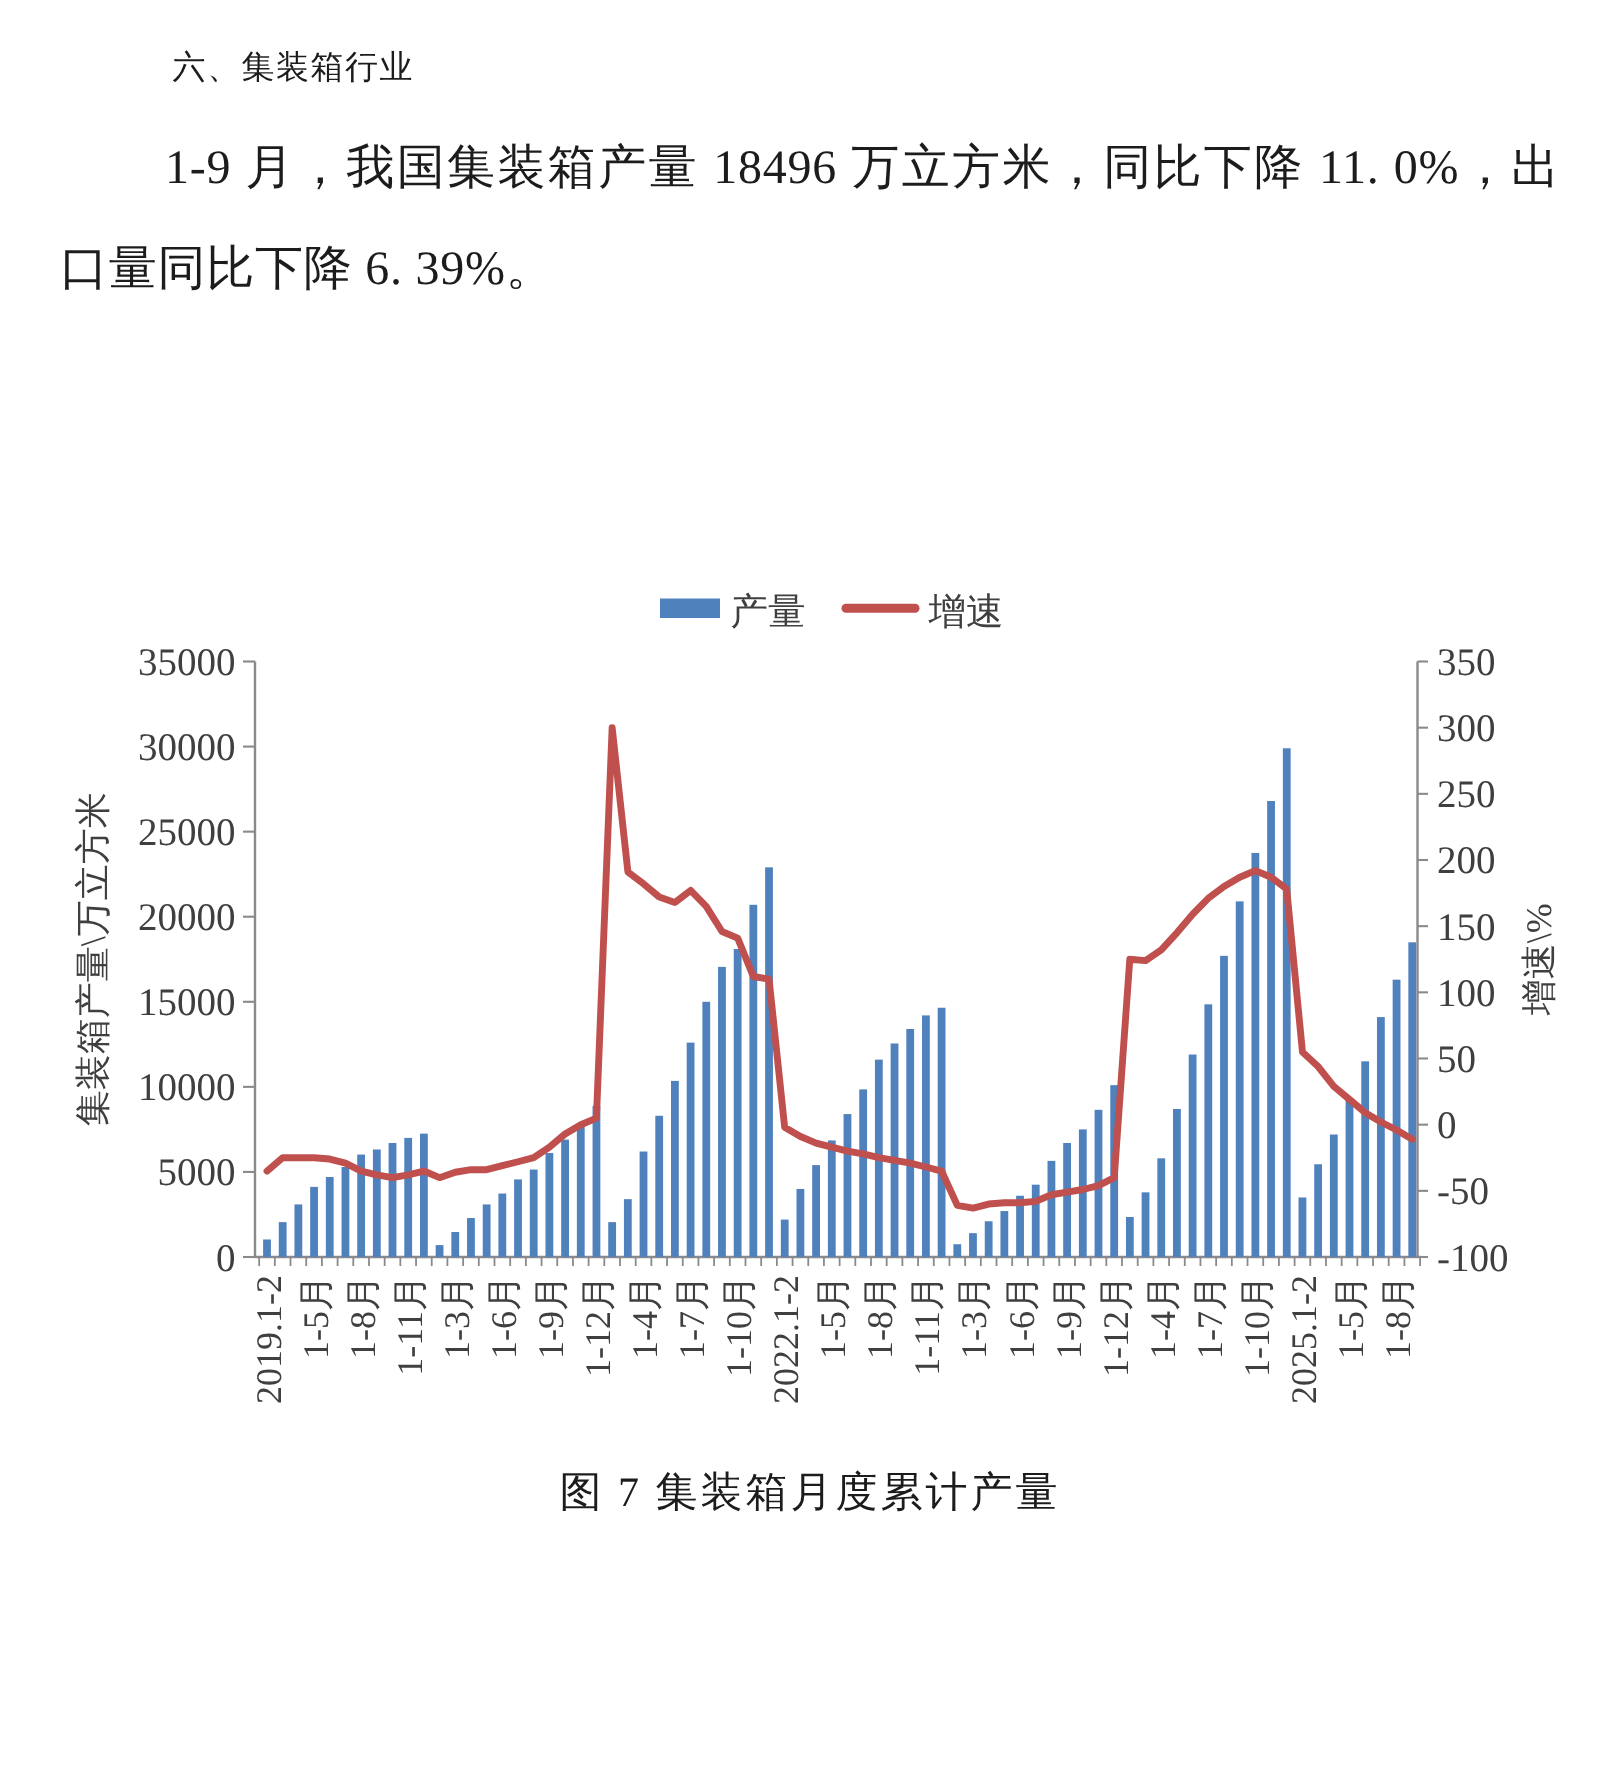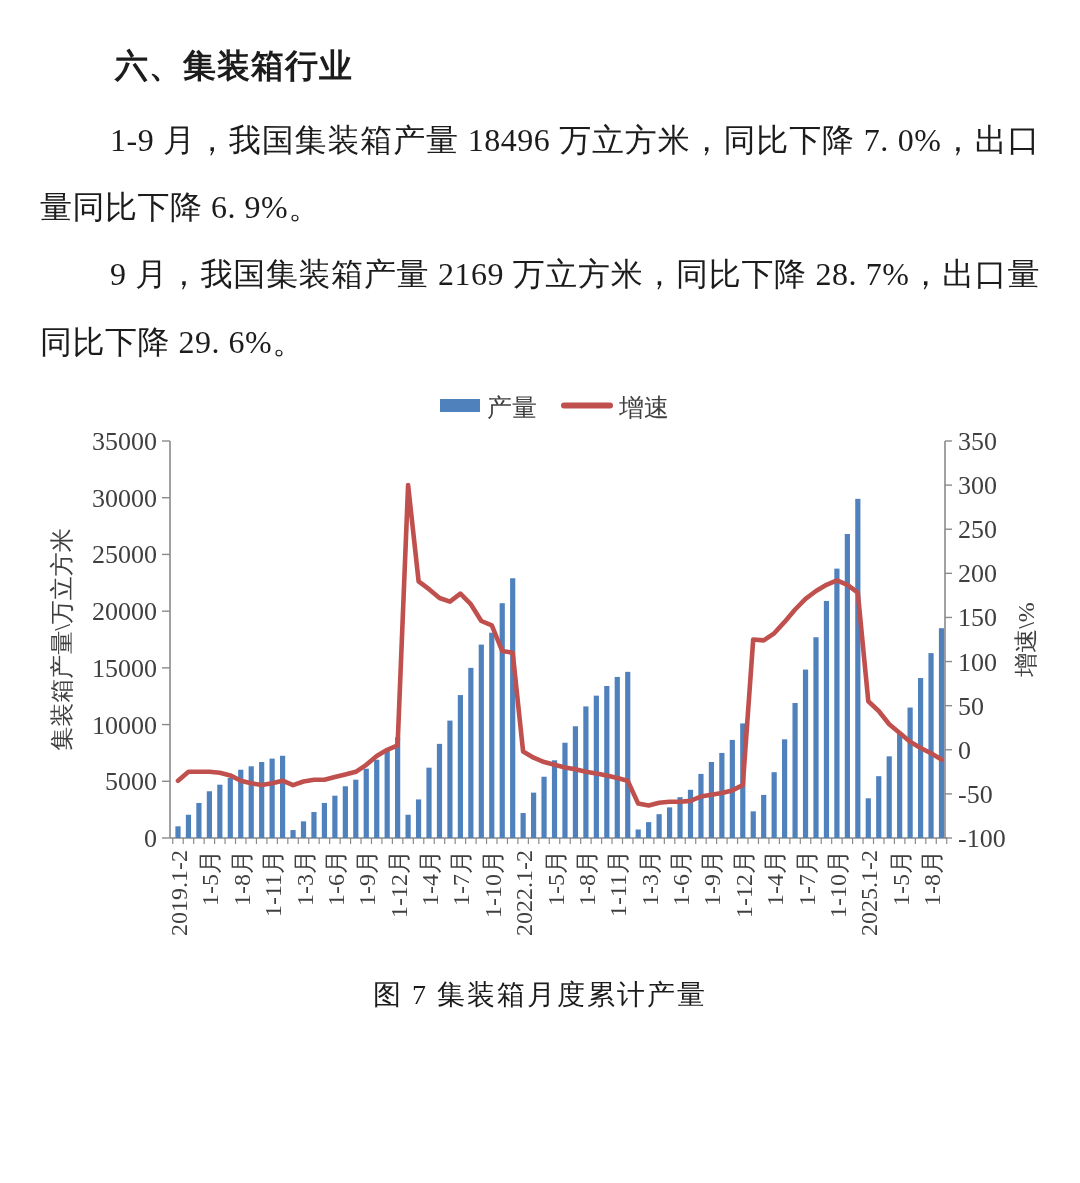--- a/index.html
+++ b/index.html
@@ -6,23 +6,23 @@
   .page{
     position:relative;
     width:1080px;height:1183px;
     background:#ffffff;
     font-family:"Liberation Serif","DejaVu Serif",serif;
     color:#1c1c1c;
     overflow:hidden;
   }
   .content{padding:0 40px;}
   h1.doc-heading{
-    margin:44px 0 18px 75px;
-    font-size:33px;
-    font-weight:700;
+    margin:30px 0 18px 75px;
+    font-size:22px;
+    font-weight:400;
     letter-spacing:1px;
   }
   p.doc-para{
     margin:0;
     font-size:32px;
     line-height:2.1;
     text-align:justify;
     text-indent:70px;
     letter-spacing:0.5px;
   }
@@ -34,22 +34,21 @@
     position:absolute;left:0;top:976px;width:100%;
     text-align:center;font-size:28px;color:#1c1c1c;letter-spacing:2px;font-family:Liberation Serif, serif;
   }
 </style>
 </head>
 <body>
 
 <div class="page">
   <div class="content">
     <h1 class="doc-heading">六、集装箱行业</h1>
-    <p class="doc-para">1-9 月，我国集装箱产量 18496 万立方米，同比下降 7. 0%，出口量同比下降 6. 9%。</p>
-    <p class="doc-para">9 月，我国集装箱产量 2169 万立方米，同比下降 28. 7%，出口量同比下降 29. 6%。</p>
+    <p class="doc-para">1-9 月，我国集装箱产量 18496 万立方米，同比下降 11. 0%，出口量同比下降 6. 39%。</p>
   </div>
 
   <div class="chart-figure">
     <svg id="chart" width="1080" height="600" viewBox="0 0 1080 600">
         <rect x="440" y="21" width="40" height="13" fill="#4f81bd"></rect>
         <text x="487" y="38" font-size="25" fill="#3f3f3f">产量</text>
         <line x1="564" y1="27.5" x2="610" y2="27.5" stroke="#c0504d" stroke-width="6" stroke-linecap="round"></line>
         <text x="619" y="38" font-size="25" fill="#3f3f3f">增速</text>
         <line x1="170" y1="63" x2="170" y2="460" stroke="#8a8a8a" stroke-width="1.6"></line>
         <line x1="945" y1="63" x2="945" y2="460" stroke="#8a8a8a" stroke-width="1.6"></line>

